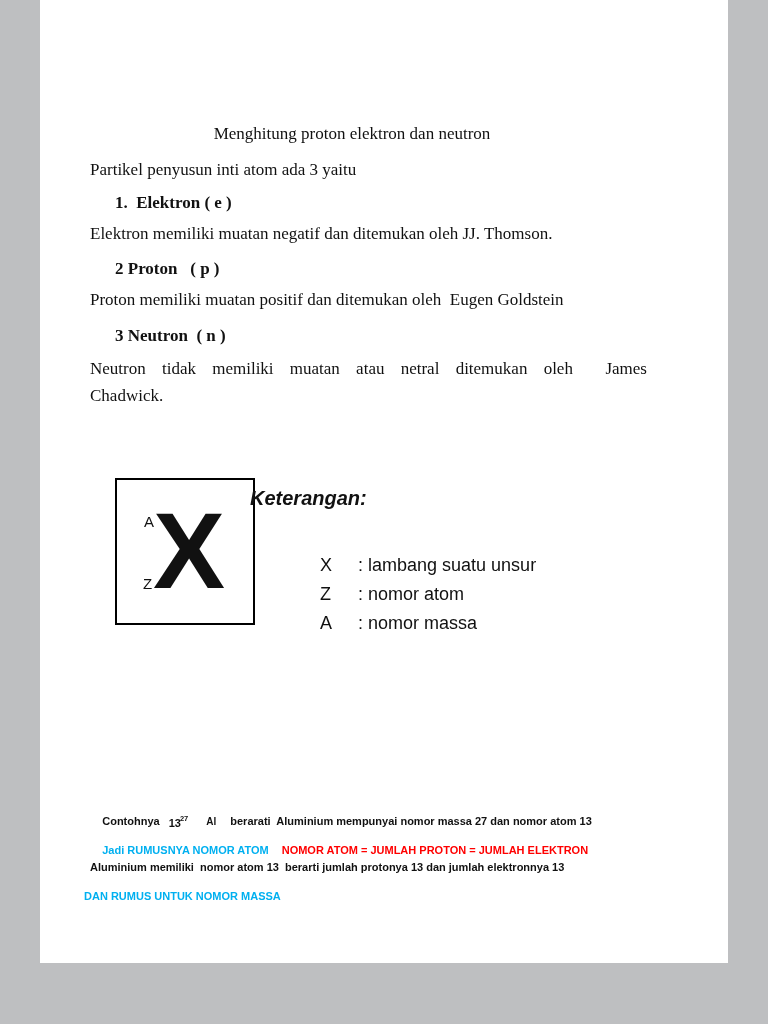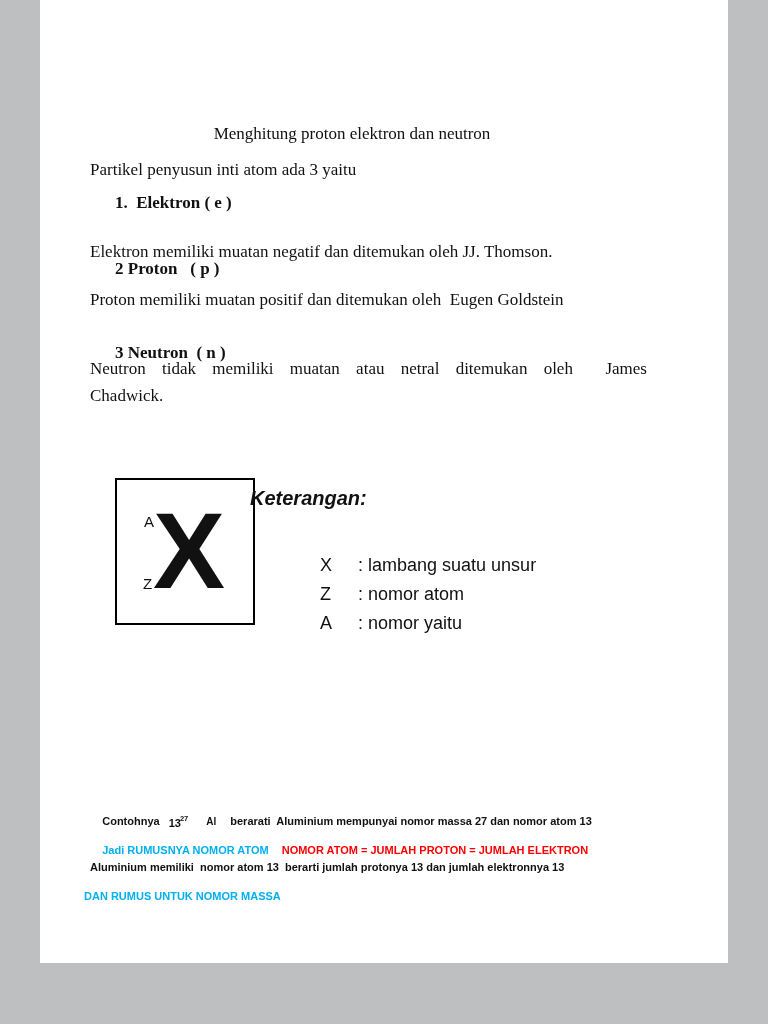--- a/index.html
+++ b/index.html
@@ -16,24 +16,24 @@
     background: var(--page-background, #ffffff);
   }
   .abs { position:absolute; white-space:pre-wrap; }
   .serif { font-family:"Liberation Serif", serif; font-size:17px; line-height:23px; }
   .sans  { font-family:"Liberation Sans", sans-serif; }
   .bold  { font-weight:bold; }
 
   #title { left:0; top:122px; width:624px; text-align:center; }
   #intro { left:50px; top:158px; }
   #h1 { left:75px; top:191px; }
-  #b1 { left:50px; top:240px; }
+  #b1 { left:50px; top:222px; }
   #h2 { left:75px; top:257px; }
   #b2 { left:50px; top:288px; }
-  #h3 { left:75px; top:341px; }
+  #h3 { left:75px; top:324px; }
   #b3 { left:50px; top:355px; width:624px; word-spacing:12px; line-height:27px; }
 
   #nbox {
     left:75px; top:478px; width:140px; height:147px;
     border:2px solid #000; background:#fff;
   }
   #nbox .mass   { left:27px; top:34px;  font-size:15px; line-height:15px; }
   #nbox .sym    { left:36px; top:0;     font-size:108px; line-height:141px; font-weight:bold; }
   #nbox .atomic { left:26px; top:96px;  font-size:15px; line-height:15px; }
 
@@ -84,21 +84,21 @@
 
   <div id="legend-title" class="abs sans">Keterangan:</div>
 
   <div id="lr1" class="abs sans legend-row">
     <span class="legend-sym">Z</span><span>: nomor atom</span>
   </div>
   <div id="lr0" class="abs sans legend-row">
     <span class="legend-sym">X</span><span>: lambang suatu unsur</span>
   </div>
   <div id="lr2" class="abs sans legend-row">
-    <span class="legend-sym">A</span><span>: nomor yaitu</span>
+    <span class="legend-sym">A</span><span>: nomor massa</span>
   </div>
 
   <div id="note1" class="abs sans note">
     <span>Contohnya</span><span class="nuclide"><sub>13</sub><sup>27</sup><span class="elem">Al</span></span><span class="suffix">berarati  Aluminium mempunyai nomor massa 27 dan nomor atom 13</span>
   </div>
 
   <div id="note2" class="abs sans note">
     <span class="cyan">Jadi RUMUSNYA NOMOR ATOM</span><span class="red red-gap">NOMOR ATOM = JUMLAH PROTON = JUMLAH ELEKTRON</span>
   </div>
 

